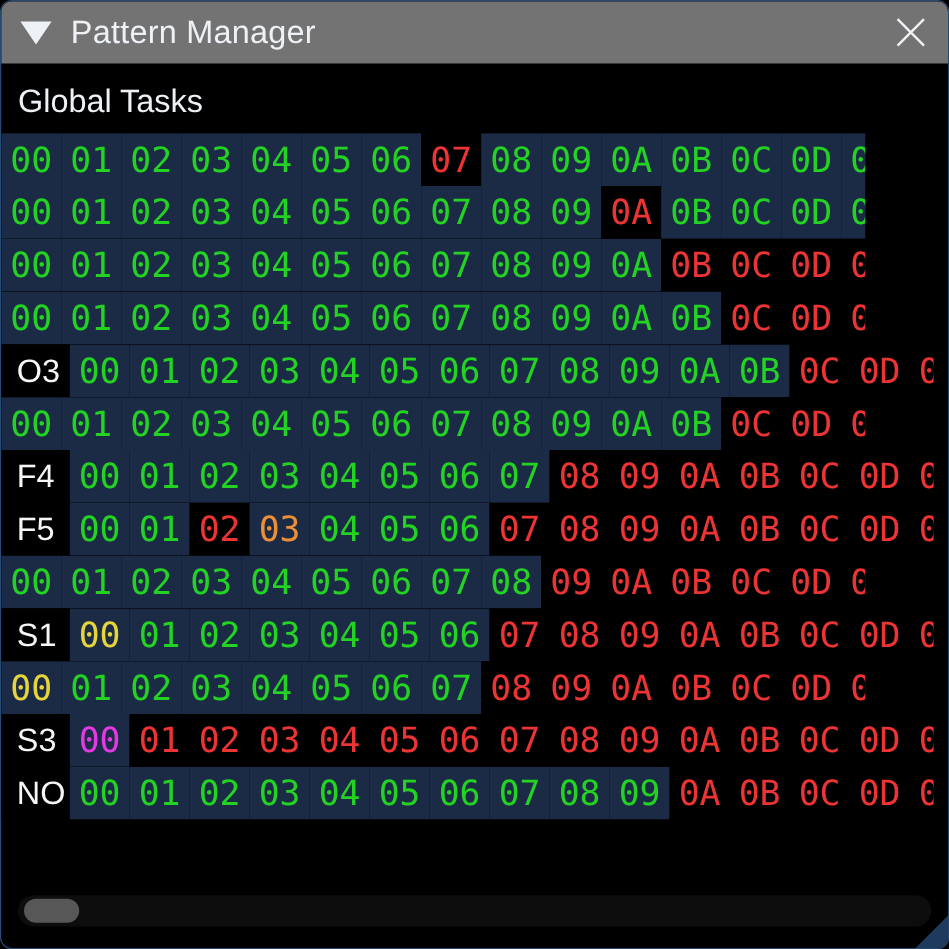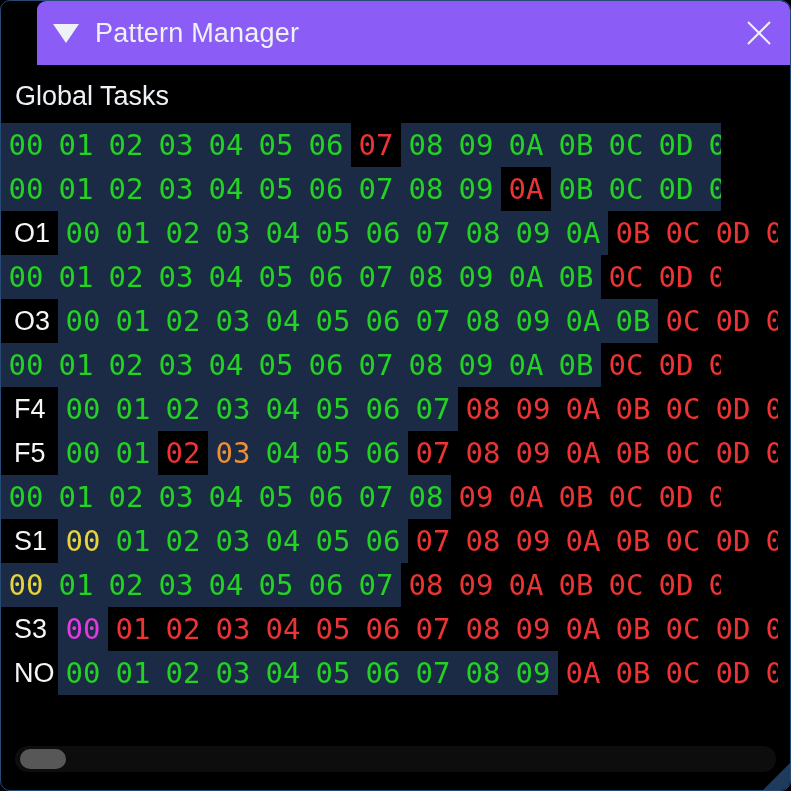--- a/index.html
+++ b/index.html
@@ -2,23 +2,22 @@
 <html><head>
 <meta charset="utf-8">
 <style>
   html,body{margin:0;padding:0;background:#000;}
   .window{
     position:relative;width:789px;height:789px;background:#000;
     border:1px solid #264a73;border-radius:10px;overflow:hidden;
     font-family:"Liberation Sans",sans-serif;color:#eef2f6;
   }
   .titlebar{
-    height:64px;background:#8b5cf6;display:flex;align-items:center;
+    height:52px;background:#737373;display:flex;align-items:center;
     border-radius:9px 9px 0 0;
-    margin-left:36px;
   }
   .tri{
     width:0;height:0;margin-left:16px;
     border-left:13px solid transparent;border-right:13px solid transparent;
     border-top:19px solid #eef2f6;
   }
   .title{font-size:27px;font-weight:500;margin-left:16px;letter-spacing:.2px;}
   .close{margin-left:auto;margin-right:14px;width:34px;height:34px;display:flex;align-items:center;justify-content:center;cursor:pointer;}
   .section-label{font-size:27px;margin:16px 0 0 14px;}
   .btnrow{display:flex;gap:14px;margin:13px 0 0 14px;}
@@ -98,21 +97,20 @@
           <div class="cell" style="color: rgb(35, 210, 35); background: rgb(28, 43, 69);">08</div>
           <div class="cell" style="color: rgb(35, 210, 35); background: rgb(28, 43, 69);">09</div>
           <div class="cell" style="color: rgb(237, 52, 52); background: rgb(0, 0, 0);">0A</div>
           <div class="cell" style="color: rgb(35, 210, 35); background: rgb(28, 43, 69);">0B</div>
           <div class="cell" style="color: rgb(35, 210, 35); background: rgb(28, 43, 69);">0C</div>
           <div class="cell" style="color: rgb(35, 210, 35); background: rgb(28, 43, 69);">0D</div>
           <div class="cell" style="color: rgb(35, 210, 35); background: rgb(28, 43, 69);">0E</div>
         </div>
       </div>
       <div class="row">
-        <div class="rlabel">O1</div>
         <div class="cells">
           <div class="cell" style="color: rgb(35, 210, 35); background: rgb(28, 43, 69);">00</div>
           <div class="cell" style="color: rgb(35, 210, 35); background: rgb(28, 43, 69);">01</div>
           <div class="cell" style="color: rgb(35, 210, 35); background: rgb(28, 43, 69);">02</div>
           <div class="cell" style="color: rgb(35, 210, 35); background: rgb(28, 43, 69);">03</div>
           <div class="cell" style="color: rgb(35, 210, 35); background: rgb(28, 43, 69);">04</div>
           <div class="cell" style="color: rgb(35, 210, 35); background: rgb(28, 43, 69);">05</div>
           <div class="cell" style="color: rgb(35, 210, 35); background: rgb(28, 43, 69);">06</div>
           <div class="cell" style="color: rgb(35, 210, 35); background: rgb(28, 43, 69);">07</div>
           <div class="cell" style="color: rgb(35, 210, 35); background: rgb(28, 43, 69);">08</div>

